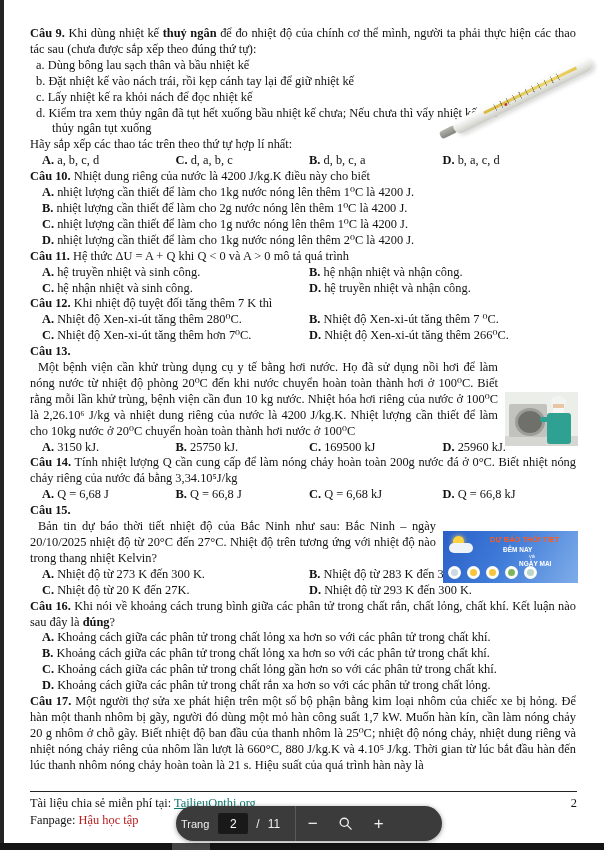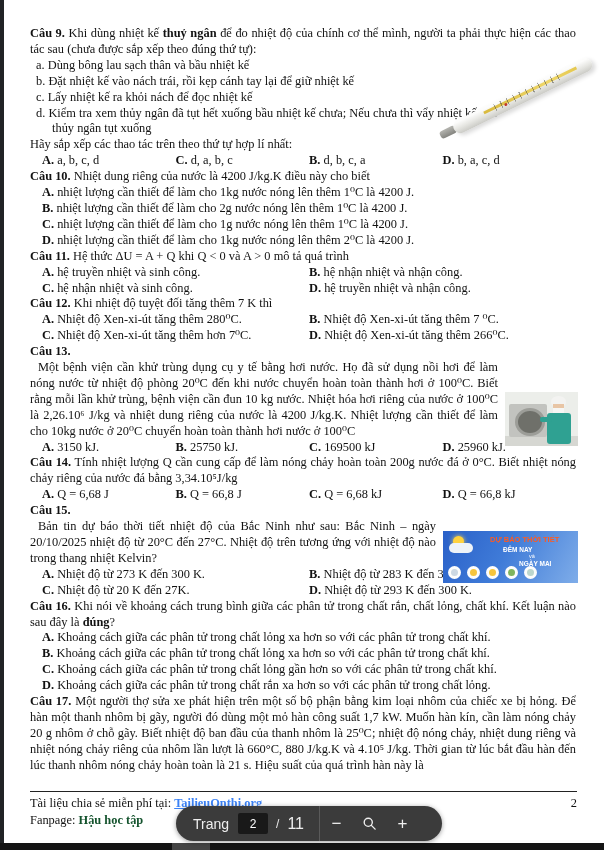--- a/index.html
+++ b/index.html
@@ -68,32 +68,32 @@
   .w-dot{width:7px;height:7px;border-radius:50%}
   .w-ic:nth-child(1) .w-dot{background:#ccd8e3}
   .w-ic:nth-child(2) .w-dot{background:#f6c53d}
   .w-ic:nth-child(3) .w-dot{background:#f6c53d}
   .w-ic:nth-child(4) .w-dot{background:#7fb45e}
   .w-ic:nth-child(5) .w-dot{background:#bcd6cd}
   
   .footer{position:absolute;left:30px;top:791px;width:547px;border-top:1.3px solid #222;
     padding-top:3px;font-size:12.4px;line-height:16.5px}
   .f-row1{display:flex;justify-content:space-between}
-  .f-link{color:#3b82f6;font-weight:700;text-decoration:underline;cursor:pointer}
-  .f-fan{color:#14532d;font-weight:700;cursor:pointer}
+  .f-link{color:#0f766e;font-weight:400;text-decoration:underline;cursor:pointer}
+  .f-fan{color:#b91c1c;font-weight:400;cursor:pointer}
   
   .toolbar{position:absolute;left:176px;top:806px;width:266px;height:35px;z-index:5;
     background:#3b3b3b;border-radius:18px;display:flex;align-items:center;
     color:#eeeeee;font-family:"Liberation Sans","DejaVu Sans",sans-serif;
     box-shadow:0 1px 5px rgba(0,0,0,.4)}
-  .tb-label{margin-left:17px;font-size:14px}
+  .tb-label{margin-left:5px;font-size:11px}
   .tb-input{margin-left:9px;width:30px;height:21px;background:#191919;border:none;border-radius:2px;
     color:#fff;text-align:center;font-size:12px;font-family:inherit;padding:0}
   .tb-sep{margin:0 8px;font-size:12px;color:#e8e8e8}
-  .tb-total{font-size:16px}
+  .tb-total{font-size:12px}
   .tb-div{width:1px;height:35px;background:#5a5a5a;margin-left:15px}
   .tb-btn{width:33px;height:35px;display:flex;align-items:center;justify-content:center;
     font-size:17px;color:#f0f0f0;cursor:pointer;background:none;border:none;padding:0}
 </style>
 </head>
 <body>
 
 <div class="left-strip"></div>
 
 <div class="doc">

